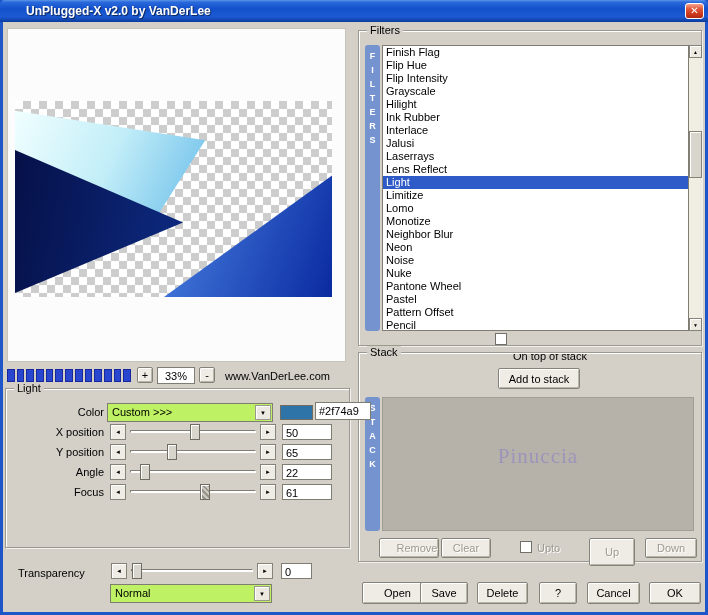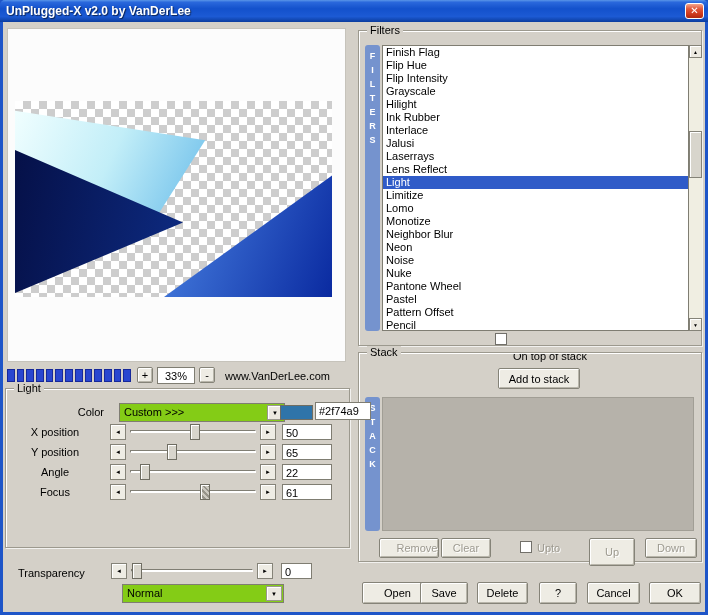--- a/index.html
+++ b/index.html
@@ -7,21 +7,21 @@
   .window {
     position:relative; width:708px; height:615px;
     background:#1e55c8; font-family:"Liberation Sans","DejaVu Sans",sans-serif;
     overflow:visible;
   }
   
   .titlebar {
     position:absolute; left:0; top:0; right:0; height:22px;
     background:linear-gradient(180deg,#5a96e8 0%,#2a68dc 10%,#1351cc 40%,#1c5ad4 75%,#0b3c9e 100%);
     border-radius:5px 5px 0 0;
-    display:flex; align-items:center;
+    display:flex; align-items:center;padding-left:20px;
   }
   .title {
     color:#fff; font-size:12px; font-weight:bold; padding-left:6px;
     text-shadow:1px 1px 1px rgba(0,0,0,.6); white-space:nowrap;
   }
   .close-btn {
     position:absolute; right:4px; top:3px; width:19px; height:16px;
     border:1px solid #fff; border-radius:3px;
     background:linear-gradient(180deg,#f4a58c 0%,#e0573a 35%,#cf3a1e 70%,#b02a10 100%);
     display:flex; align-items:center; justify-content:center; cursor:pointer;
@@ -45,21 +45,21 @@
     font-size:11px; padding:2px 0 0 3px; overflow:hidden; white-space:nowrap;
   }
   .groupbox {
     position:absolute; border:1px solid #9c998e;
     box-shadow:inset 1px 1px 0 #fff, 1px 1px 0 rgba(255,255,255,.7);
   }
   .gb-label {
     position:absolute; top:-7px; left:8px; background:#d4d0c8;
     padding:0 3px; font-size:11px; line-height:13px; white-space:nowrap; z-index:2;
   }
-  .combo { position:absolute; background:#84cc16; border:1px solid #7f7d72;margin-left:12px; }
+  .combo { position:absolute; background:#bef264; border:1px solid #7f7d72; }
   .combo-text { position:absolute; left:4px; top:2px; font-size:11px; white-space:nowrap; }
   .combo-btn {
     position:absolute; right:1px; top:1px; bottom:1px; width:16px;
     background:#ece9e0; border:1px solid #9a978c; box-shadow:inset 1px 1px 0 #fff;
     font-size:6px; display:flex; align-items:center; justify-content:center; cursor:pointer;
   }
   .arrow-btn {
     position:absolute; width:16px; height:16px; background:#eeece4;
     border:1px solid #858378; box-shadow:inset 1px 1px 0 #fff;
     font-size:6px; display:flex; align-items:center; justify-content:center; cursor:pointer;
@@ -103,21 +103,21 @@
   .zoom-box { left:154px; top:345px; width:38px; height:17px; text-align:center; padding-left:0; }
   .website { position:absolute; left:222px; top:348px; font-size:11px; cursor:pointer; white-space:nowrap; }
   
   .light-box { left:2px; top:366px; width:345px; height:160px; }
   .color-lbl { position:absolute; left:10px; top:17px; width:88px; text-align:right; }
   .color-combo { left:101px; top:14px; width:166px; height:19px; }
   .swatch { position:absolute; left:274px; top:16px; width:33px; height:15px; border:1px solid #6f6d62; cursor:pointer; }
   .hex-box { left:309px; top:13px; width:56px; height:18px; z-index:5; }
   #slider-rows { position:absolute; left:0; top:34px; right:0; }
   .slider-row { position:relative; height:20px; }
-  .s-lbl { position:absolute; left:0; top:3px; width:98px; text-align:center; font-size:11px; white-space:nowrap; }
+  .s-lbl { position:absolute; left:0; top:3px; width:98px; text-align:right; font-size:11px; white-space:nowrap; }
   .s-arrow-l { left:104px; top:1px; }
   .s-arrow-r { left:254px; top:1px; }
   .slider-track { position:absolute; left:122px; top:1px; width:130px; height:16px; cursor:pointer; }
   .track-line { position:absolute; left:2px; right:2px; top:6px; height:3px; background:#fff; border:1px solid; border-color:#807e74 #fff #fff #807e74; }
   .slider-thumb {
     position:absolute; top:0; width:10px; height:16px; background:#d8d5cc;
     border:1px solid #6f6d62; box-shadow:inset 1px 1px 0 #fff; cursor:pointer;
   }
   .slider-thumb.hatched { background:repeating-linear-gradient(45deg,#ccc9c0 0 2px,#97948a 2px 4px); }
   .s-value { left:276px; top:1px; width:50px; height:16px; }
@@ -372,20 +372,21 @@
 
     <div class="groupbox stack-box">
       <span class="gb-label">Stack</span>
       <button class="btn add-stack">Add to stack</button>
       <div class="vbar stack-vbar">S
 T
 A
 C
 K</div>
       <div class="stack-area">
+        <div class="wm1">Pinuccia</div>
       </div>
       <button class="btn disabled remove-btn">Remove</button>
       <button class="btn disabled clear-btn">Clear</button>
       <span class="checkbox upto-cb"></span>
       <span class="cb-label disabled-text upto-lbl">Upto</span>
       <button class="btn disabled up-btn">Up</button>
       <button class="btn disabled down-btn">Down</button>
     </div>
 
     <button class="btn f-open">Open</button>

